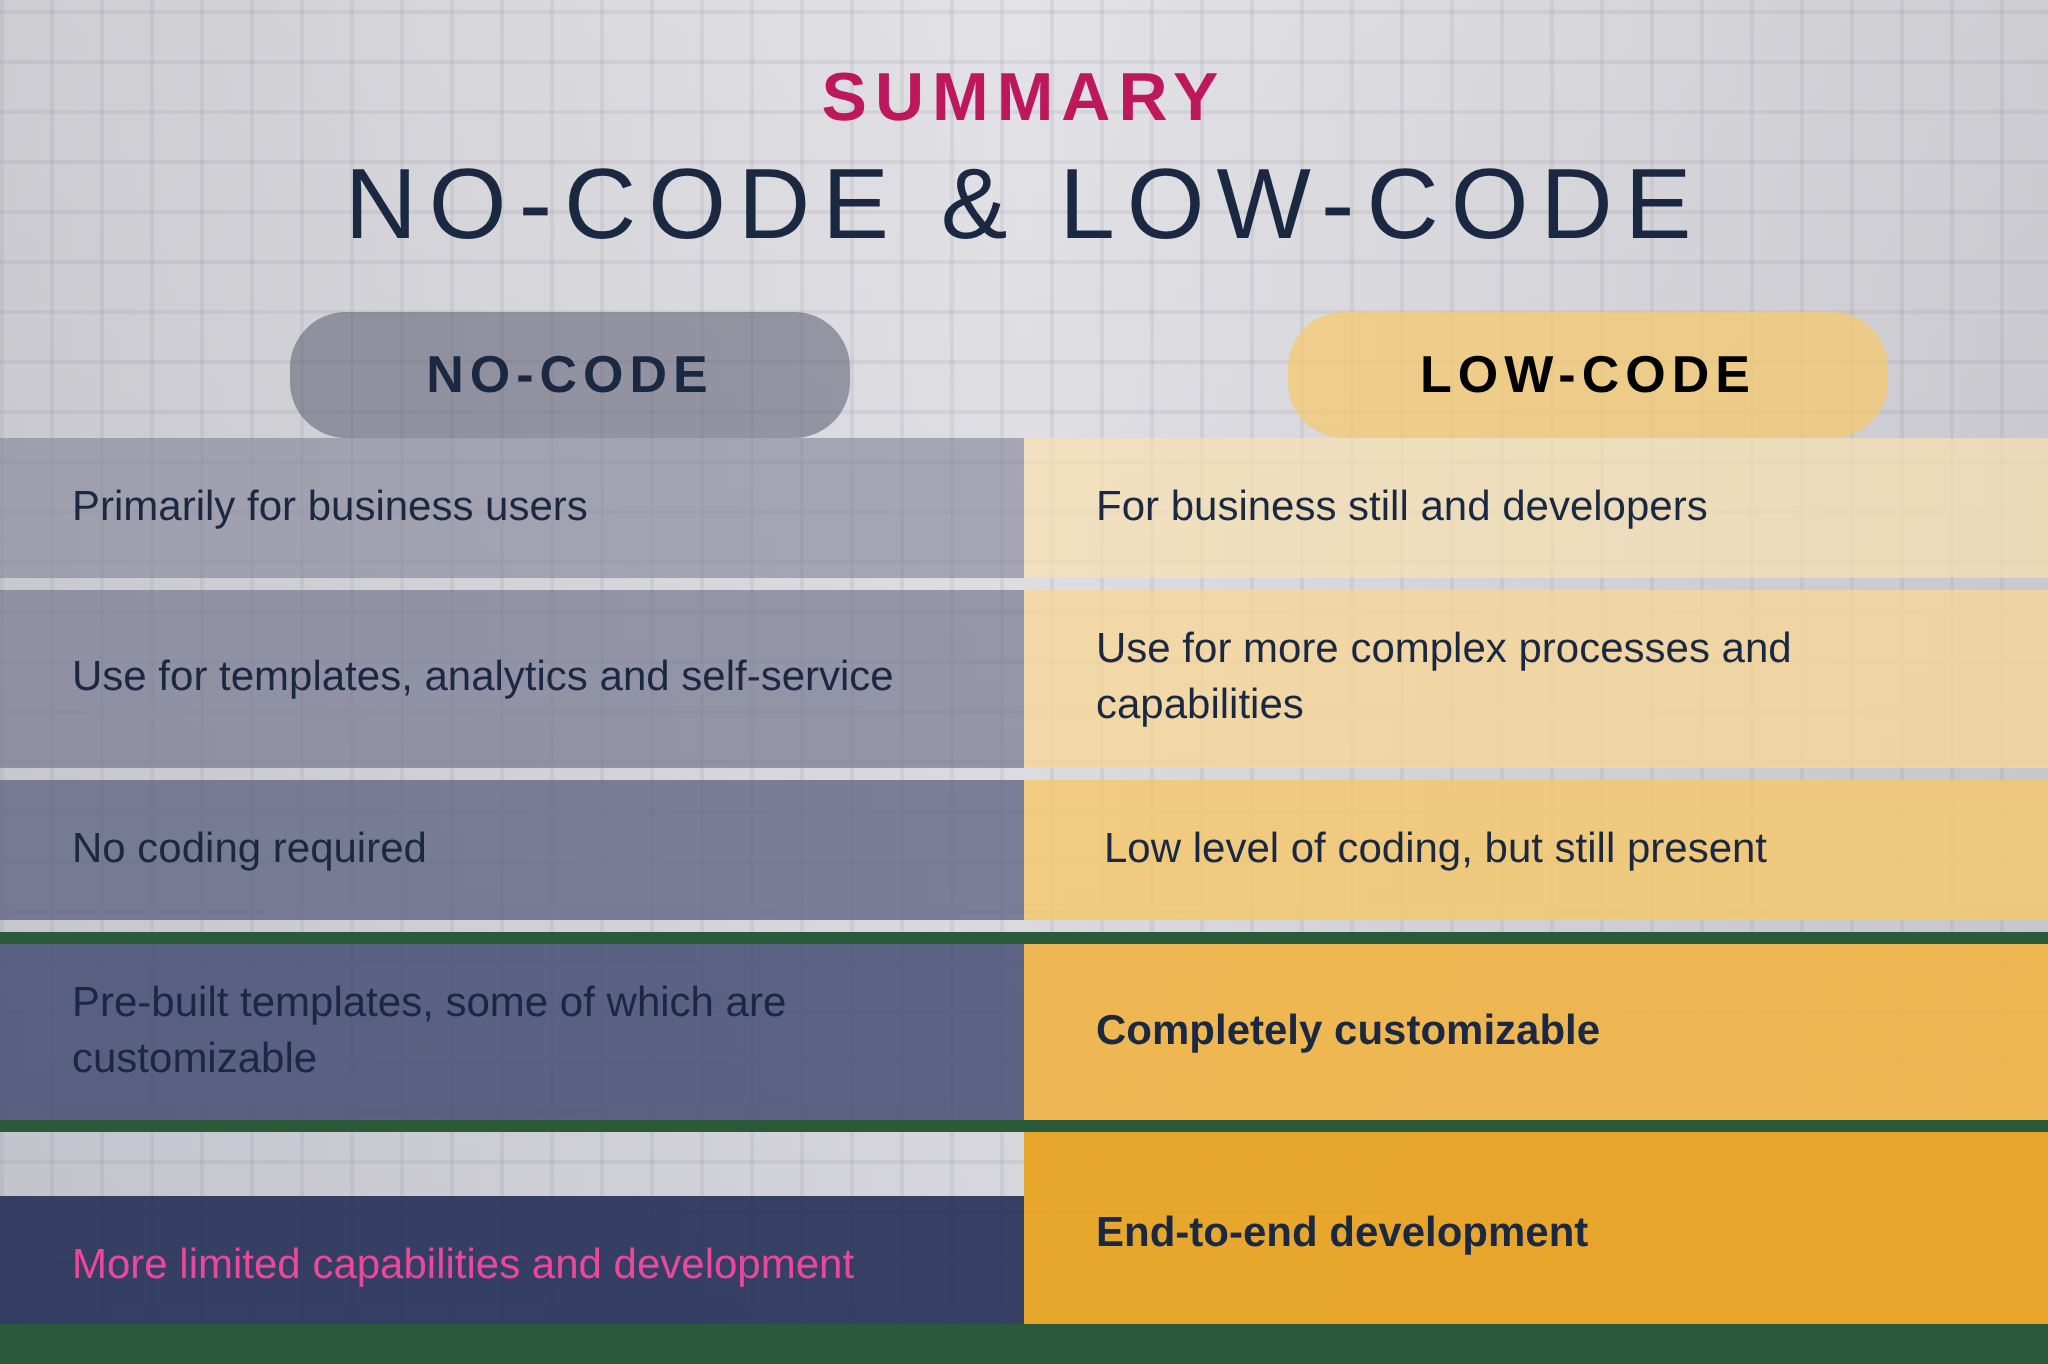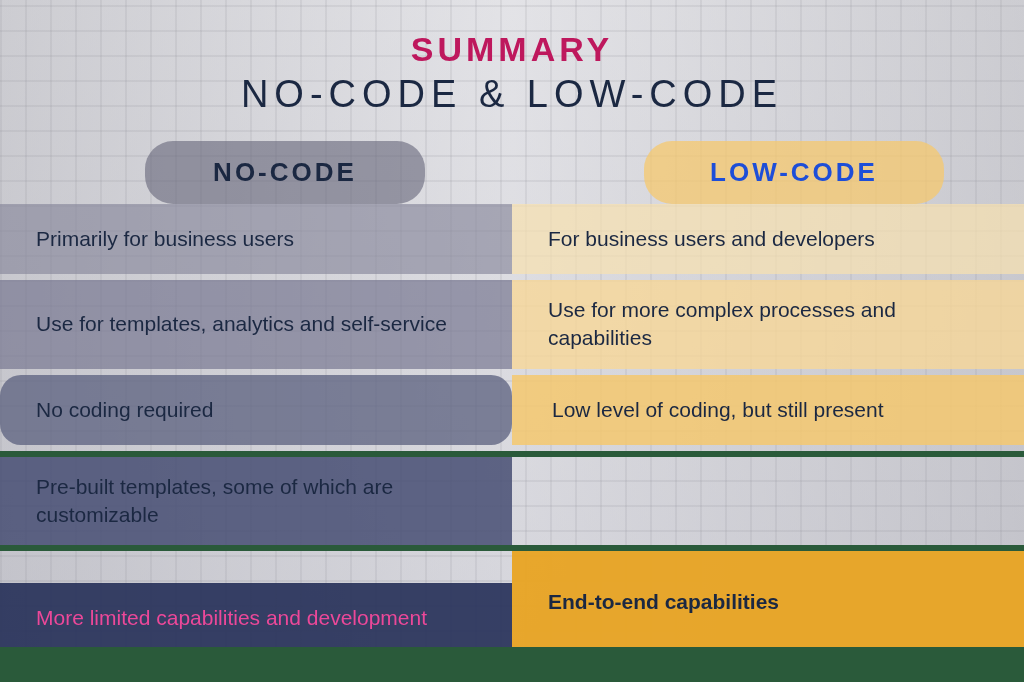--- a/index.html
+++ b/index.html
@@ -47,21 +47,21 @@
     }
     
     .title-main {
       font-size: 34px;
       font-weight: 700;
       letter-spacing: 4px;
       color: #be185d;
     }
     
     .title-sub {
-      font-size: 38px;
+      font-size: 50px;
       font-weight: 300;
       letter-spacing: 6px;
       color: #1b2842;
       margin-top: 4px;
     }
     
     .tabs {
       display: flex;
       padding: 0;
       margin-bottom: 0;
@@ -85,21 +85,21 @@
       width: 280px;
       text-align: center;
     }
     
     .tab-spacer-mid {
       flex: 1;
     }
     
     .tab-right {
       background: rgba(245, 200, 110, 0.75);
-      color: #1d4ed8;
+      color: #000000;
       width: 300px;
       text-align: center;
       margin-right: 80px;
     }
     
     .comparison-rows {
       display: flex;
       flex-direction: column;
       justify-content: space-between;
     }
@@ -116,21 +116,21 @@
       font-size: 21px;
       color: #1b2842;
       display: flex;
       align-items: center;
       min-height: 70px;
       line-height: 1.35;
     }
     
     .cell-left-1 { background: rgba(135, 135, 155, 0.65); }
     .cell-left-2 { background: rgba(120, 120, 145, 0.70); }
-    .cell-left-3 { background: rgba(95, 100, 130, 0.78); border-radius: 21px; }
+    .cell-left-3 { background: rgba(95, 100, 130, 0.78); }
     .cell-left-4 { background: rgba(70, 78, 115, 0.85); }
     .cell-left-5 { background: rgba(40, 50, 90, 0.92); color: #ec4899; margin-top: 32px; }
     
     .cell-right-1 { background: rgba(248, 225, 175, 0.70); }
     .cell-right-2 { background: rgba(248, 215, 150, 0.78); }
     .cell-right-3 { background: rgba(245, 200, 110, 0.85); padding-left: 40px; }
     .cell-right-4 { background: rgba(240, 180, 70, 0.92); font-weight: 600; }
     .cell-right-5 { background: rgba(232, 165, 40, 0.98); font-weight: 600; }
     
     .row-4-gap, .row-5-gap {
@@ -162,43 +162,44 @@
     <div class="tab-spacer-left"></div>
     <div class="tab tab-left">NO-CODE</div>
     <div class="tab-spacer-mid"></div>
     <div class="tab tab-right">LOW-CODE</div>
   </div>
 
   <div class="comparison-rows">
 
     <div class="row">
       <div class="cell cell-left-1">Primarily for business users</div>
-      <div class="cell cell-right-1">For business users and developers</div>
+      <div class="cell cell-right-1">For business still and developers</div>
     </div>
 
     <div class="row">
       <div class="cell cell-left-2">Use for templates, analytics and self-service</div>
       <div class="cell cell-right-2">Use for more complex processes and capabilities</div>
     </div>
 
     <div class="row">
       <div class="cell cell-left-3">No coding required</div>
       <div class="cell cell-right-3">Low level of coding, but still present</div>
     </div>
 
     <div class="row-4-gap"></div>
 
     <div class="row" style="margin-bottom:0">
       <div class="cell cell-left-4">Pre-built templates, some of which are customizable</div>
+      <div class="cell cell-right-4">Completely customizable</div>
     </div>
 
     <div class="row-5-gap"></div>
 
     <div class="row" style="margin-bottom:0">
       <div class="cell cell-left-5">More limited capabilities and development</div>
-      <div class="cell cell-right-5">End-to-end capabilities</div>
+      <div class="cell cell-right-5">End-to-end development</div>
     </div>
 
   </div>
 
   <div class="bottom-bar"></div>
 
 </div>
 
 </body></html>

